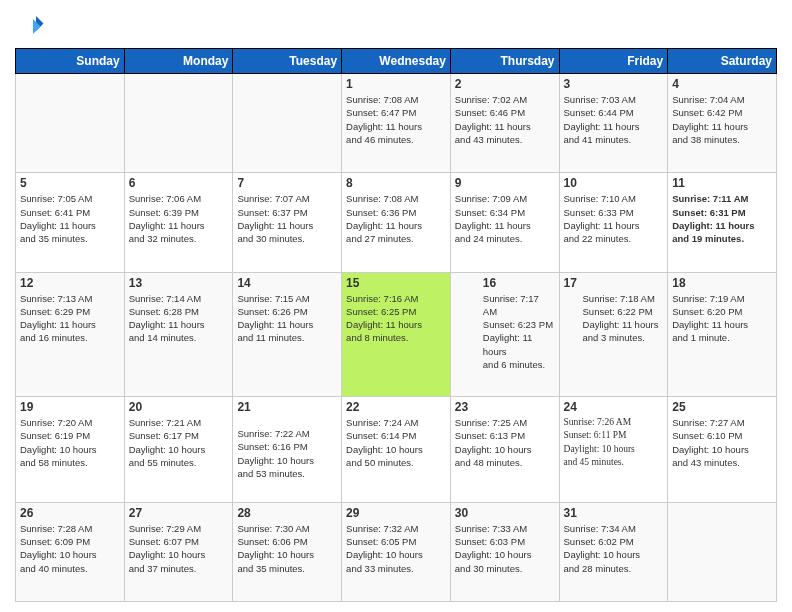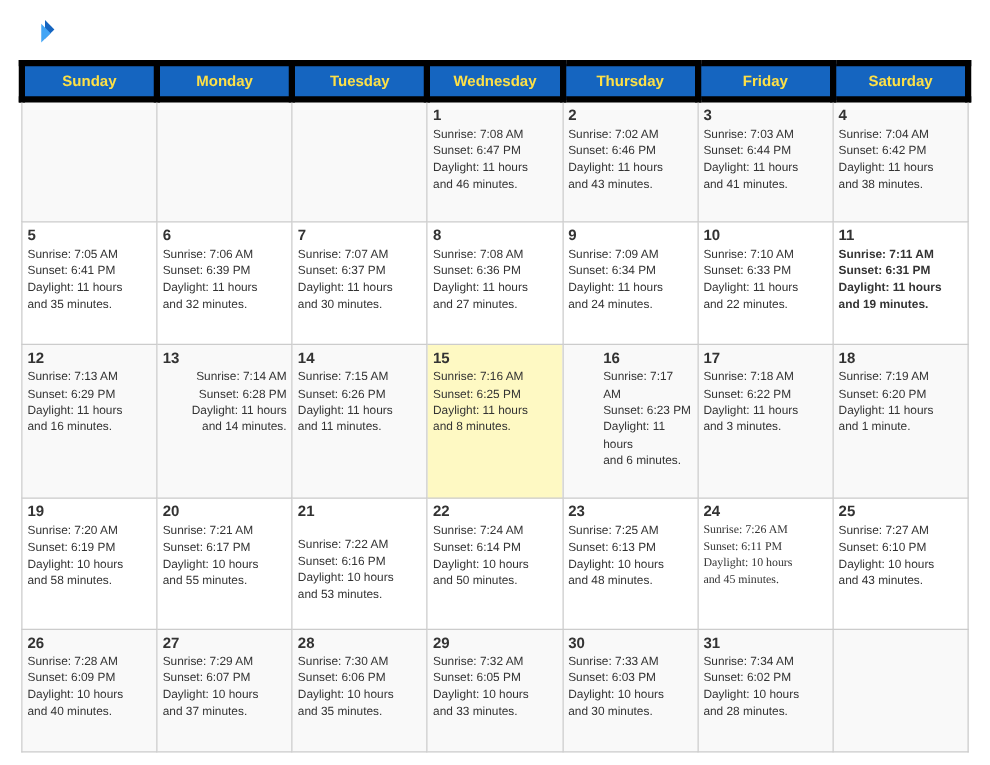--- a/index.html
+++ b/index.html
@@ -61,26 +61,26 @@
     }
     .calendar {
       flex: 1;
       border: 1px solid #ccc;
       border-collapse: collapse;
       width: 100%;
       table-layout: fixed;
     }
     .calendar th {
       background-color: #1565c0;
-      color: #fde047;
+      color: #ffffff;
       font-size: 12px;
       font-weight: bold;
       padding: 5px 4px;
-      text-align: center;
-      border: 5px solid #000000;
+      text-align: right;
+      border: 1px solid #000000;
     }
     .calendar td {
       border: 1px solid #ccc;
       vertical-align: top;
       padding: 3px 4px;
       font-size: 10px;
       color: #333;
       height: 82px;
     }
     .calendar td.empty {
@@ -225,49 +225,49 @@
         <tr>
           <td style="background-color: rgb(249, 249, 249);">
             <span class="day-num">12</span>
             <div class="day-info" style="white-space: pre-line;">Sunrise: 7:13 AM
 Sunset: 6:29 PM
 Daylight: 11 hours
 and 16 minutes.</div>
           </td>
           <td style="background-color: rgb(249, 249, 249);">
             <span class="day-num">13</span>
-            <div class="day-info" style="white-space: pre-line; text-align: right;">Sunrise: 7:14 AM
+            <div class="day-info" style="white-space: pre-line;">Sunrise: 7:14 AM
 Sunset: 6:28 PM
 Daylight: 11 hours
 and 14 minutes.</div>
           </td>
           <td style="background-color: rgb(249, 249, 249);">
             <span class="day-num">14</span>
             <div class="day-info" style="white-space: pre-line;">Sunrise: 7:15 AM
 Sunset: 6:26 PM
 Daylight: 11 hours
 and 11 minutes.</div>
           </td>
-          <td style="background-color: #fef9c3;">
+          <td style="background-color: #bef264;">
             <span class="day-num">15</span>
             <div class="day-info" style="white-space: pre-line;">Sunrise: 7:16 AM
 Sunset: 6:25 PM
 Daylight: 11 hours
 and 8 minutes.</div>
           </td>
           <td style="background-color: rgb(249, 249, 249); padding-left: 32px;">
             <span class="day-num">16</span>
             <div class="day-info" style="white-space: pre-line;">Sunrise: 7:17 AM
 Sunset: 6:23 PM
 Daylight: 11 hours
 and 6 minutes.</div>
           </td>
           <td style="background-color: rgb(249, 249, 249);">
             <span class="day-num">17</span>
-            <div class="day-info" style="white-space: pre-line;">Sunrise: 7:18 AM
+            <div class="day-info" style="white-space: pre-line; margin-left: 19px;">Sunrise: 7:18 AM
 Sunset: 6:22 PM
 Daylight: 11 hours
 and 3 minutes.</div>
           </td>
           <td style="background-color: rgb(249, 249, 249);">
             <span class="day-num">18</span>
             <div class="day-info" style="white-space: pre-line;">Sunrise: 7:19 AM
 Sunset: 6:20 PM
 Daylight: 11 hours
 and 1 minute.</div>

